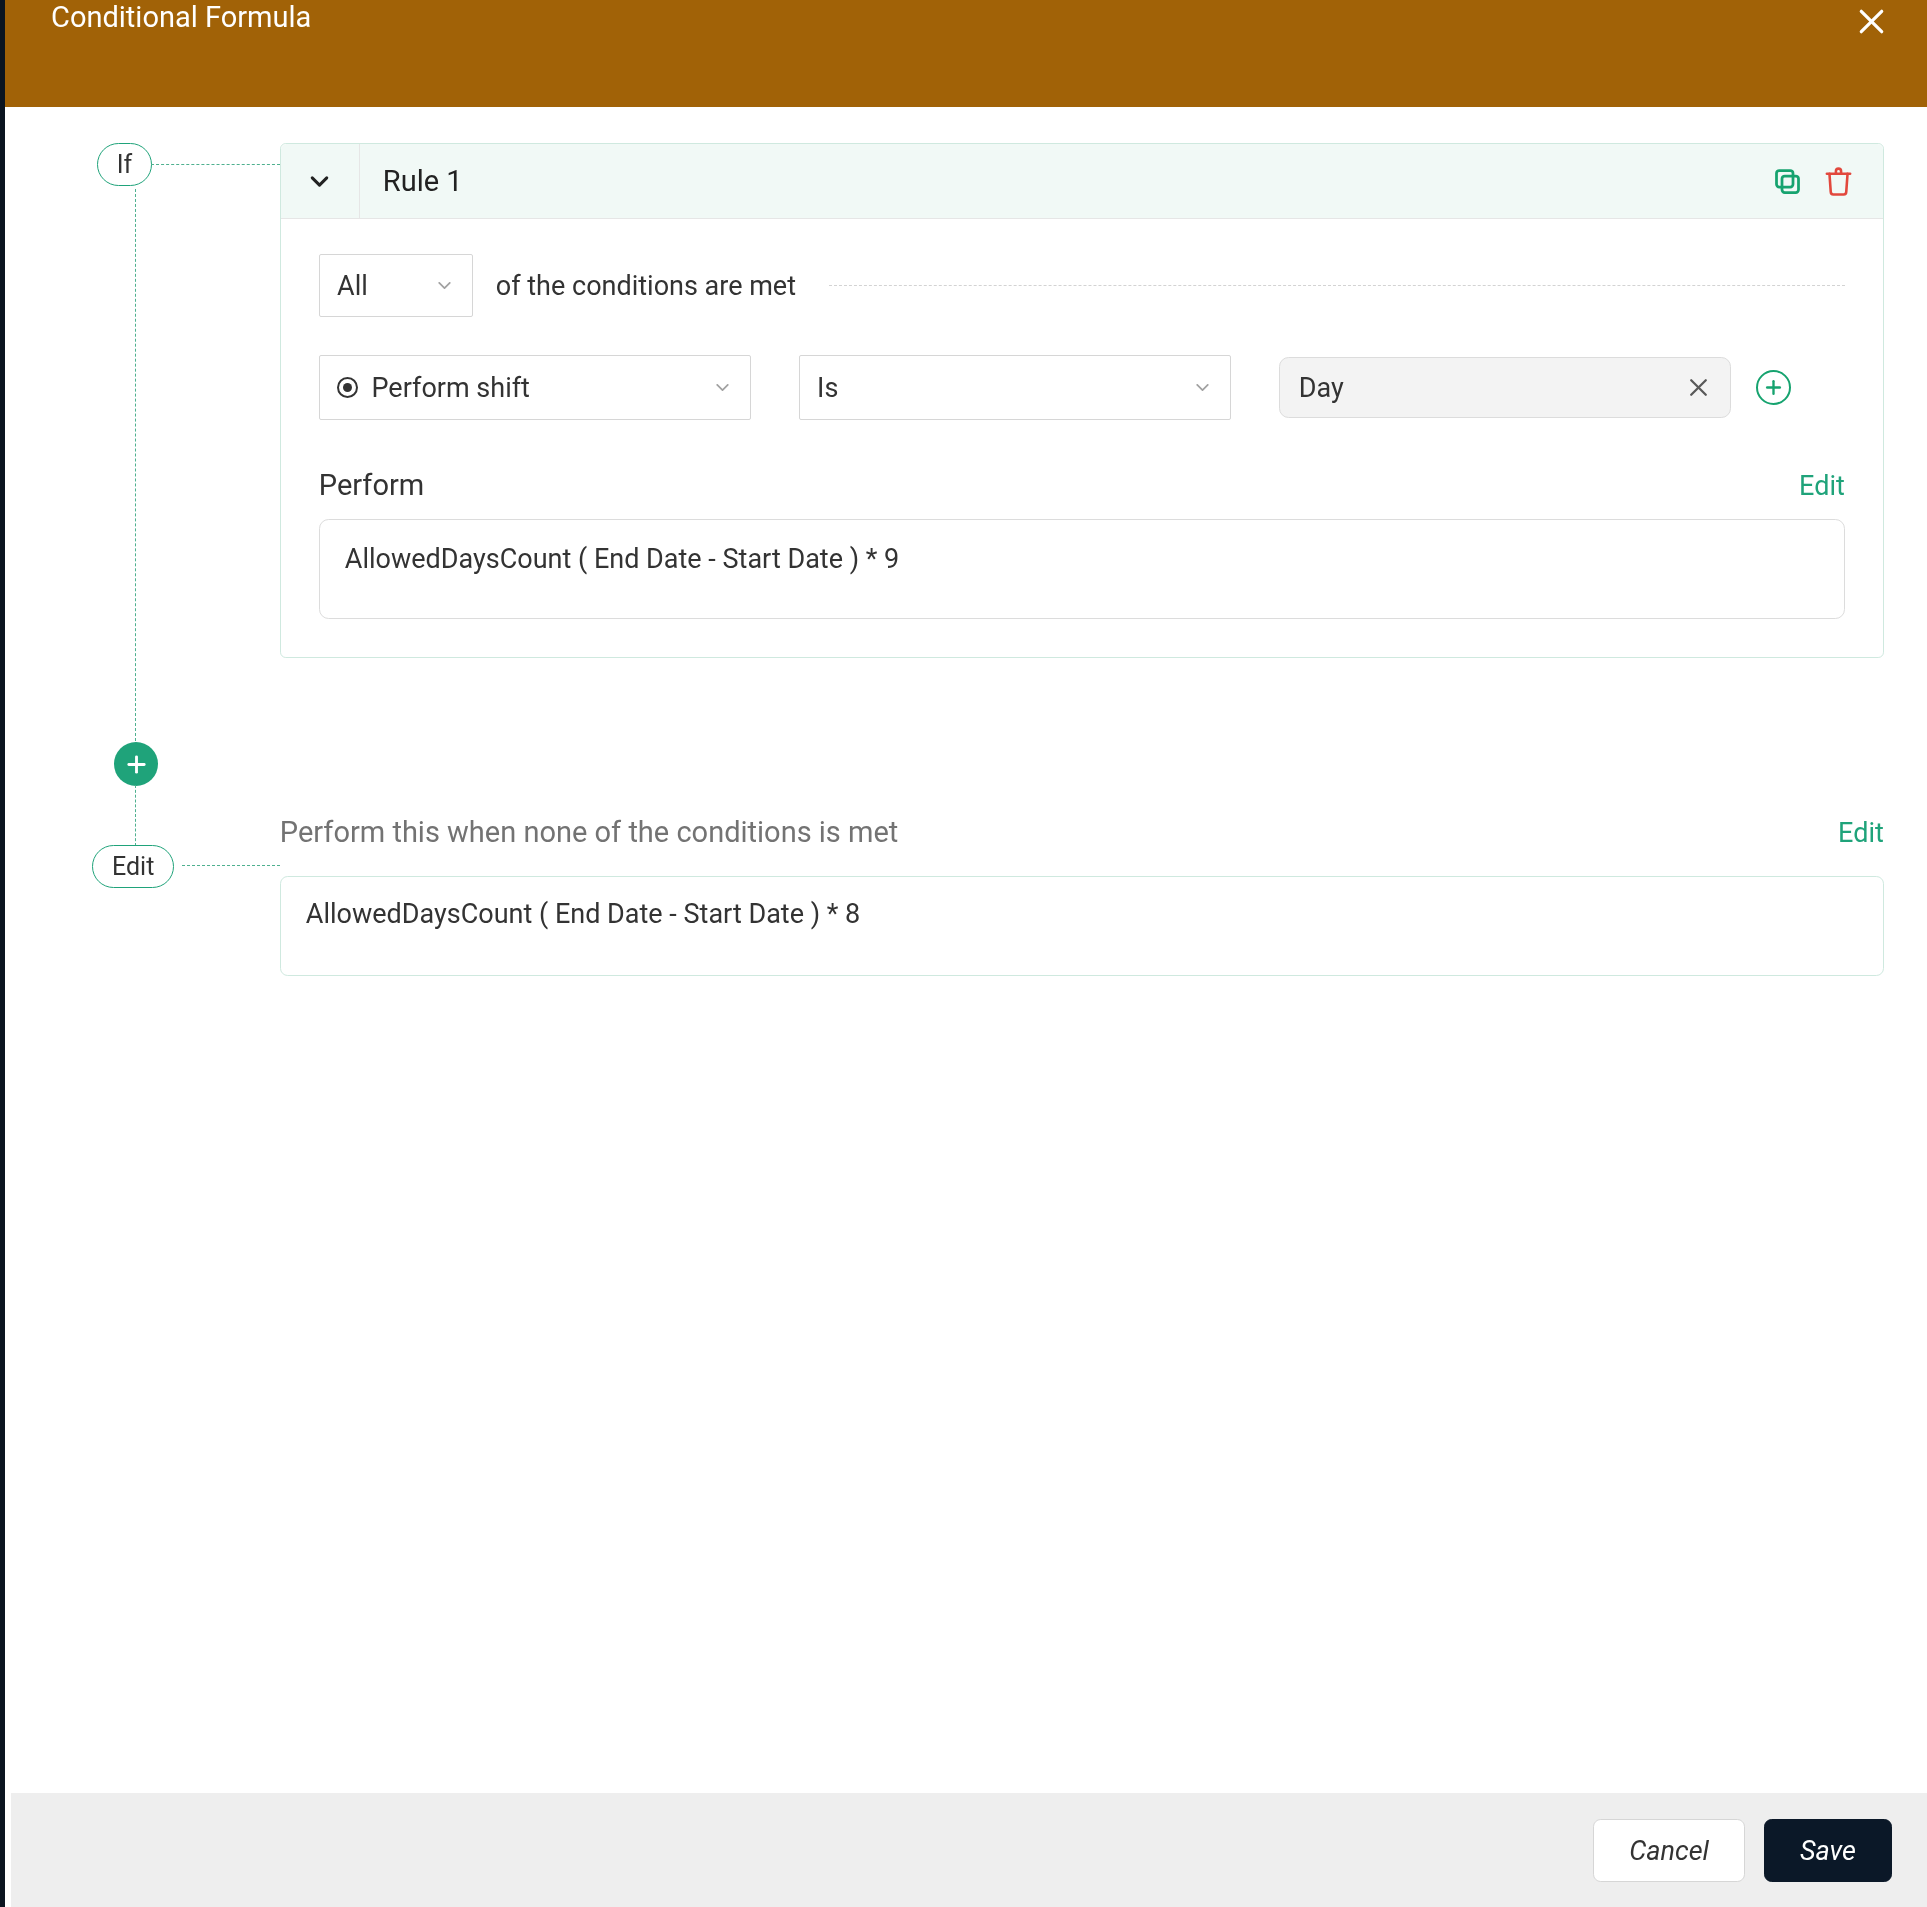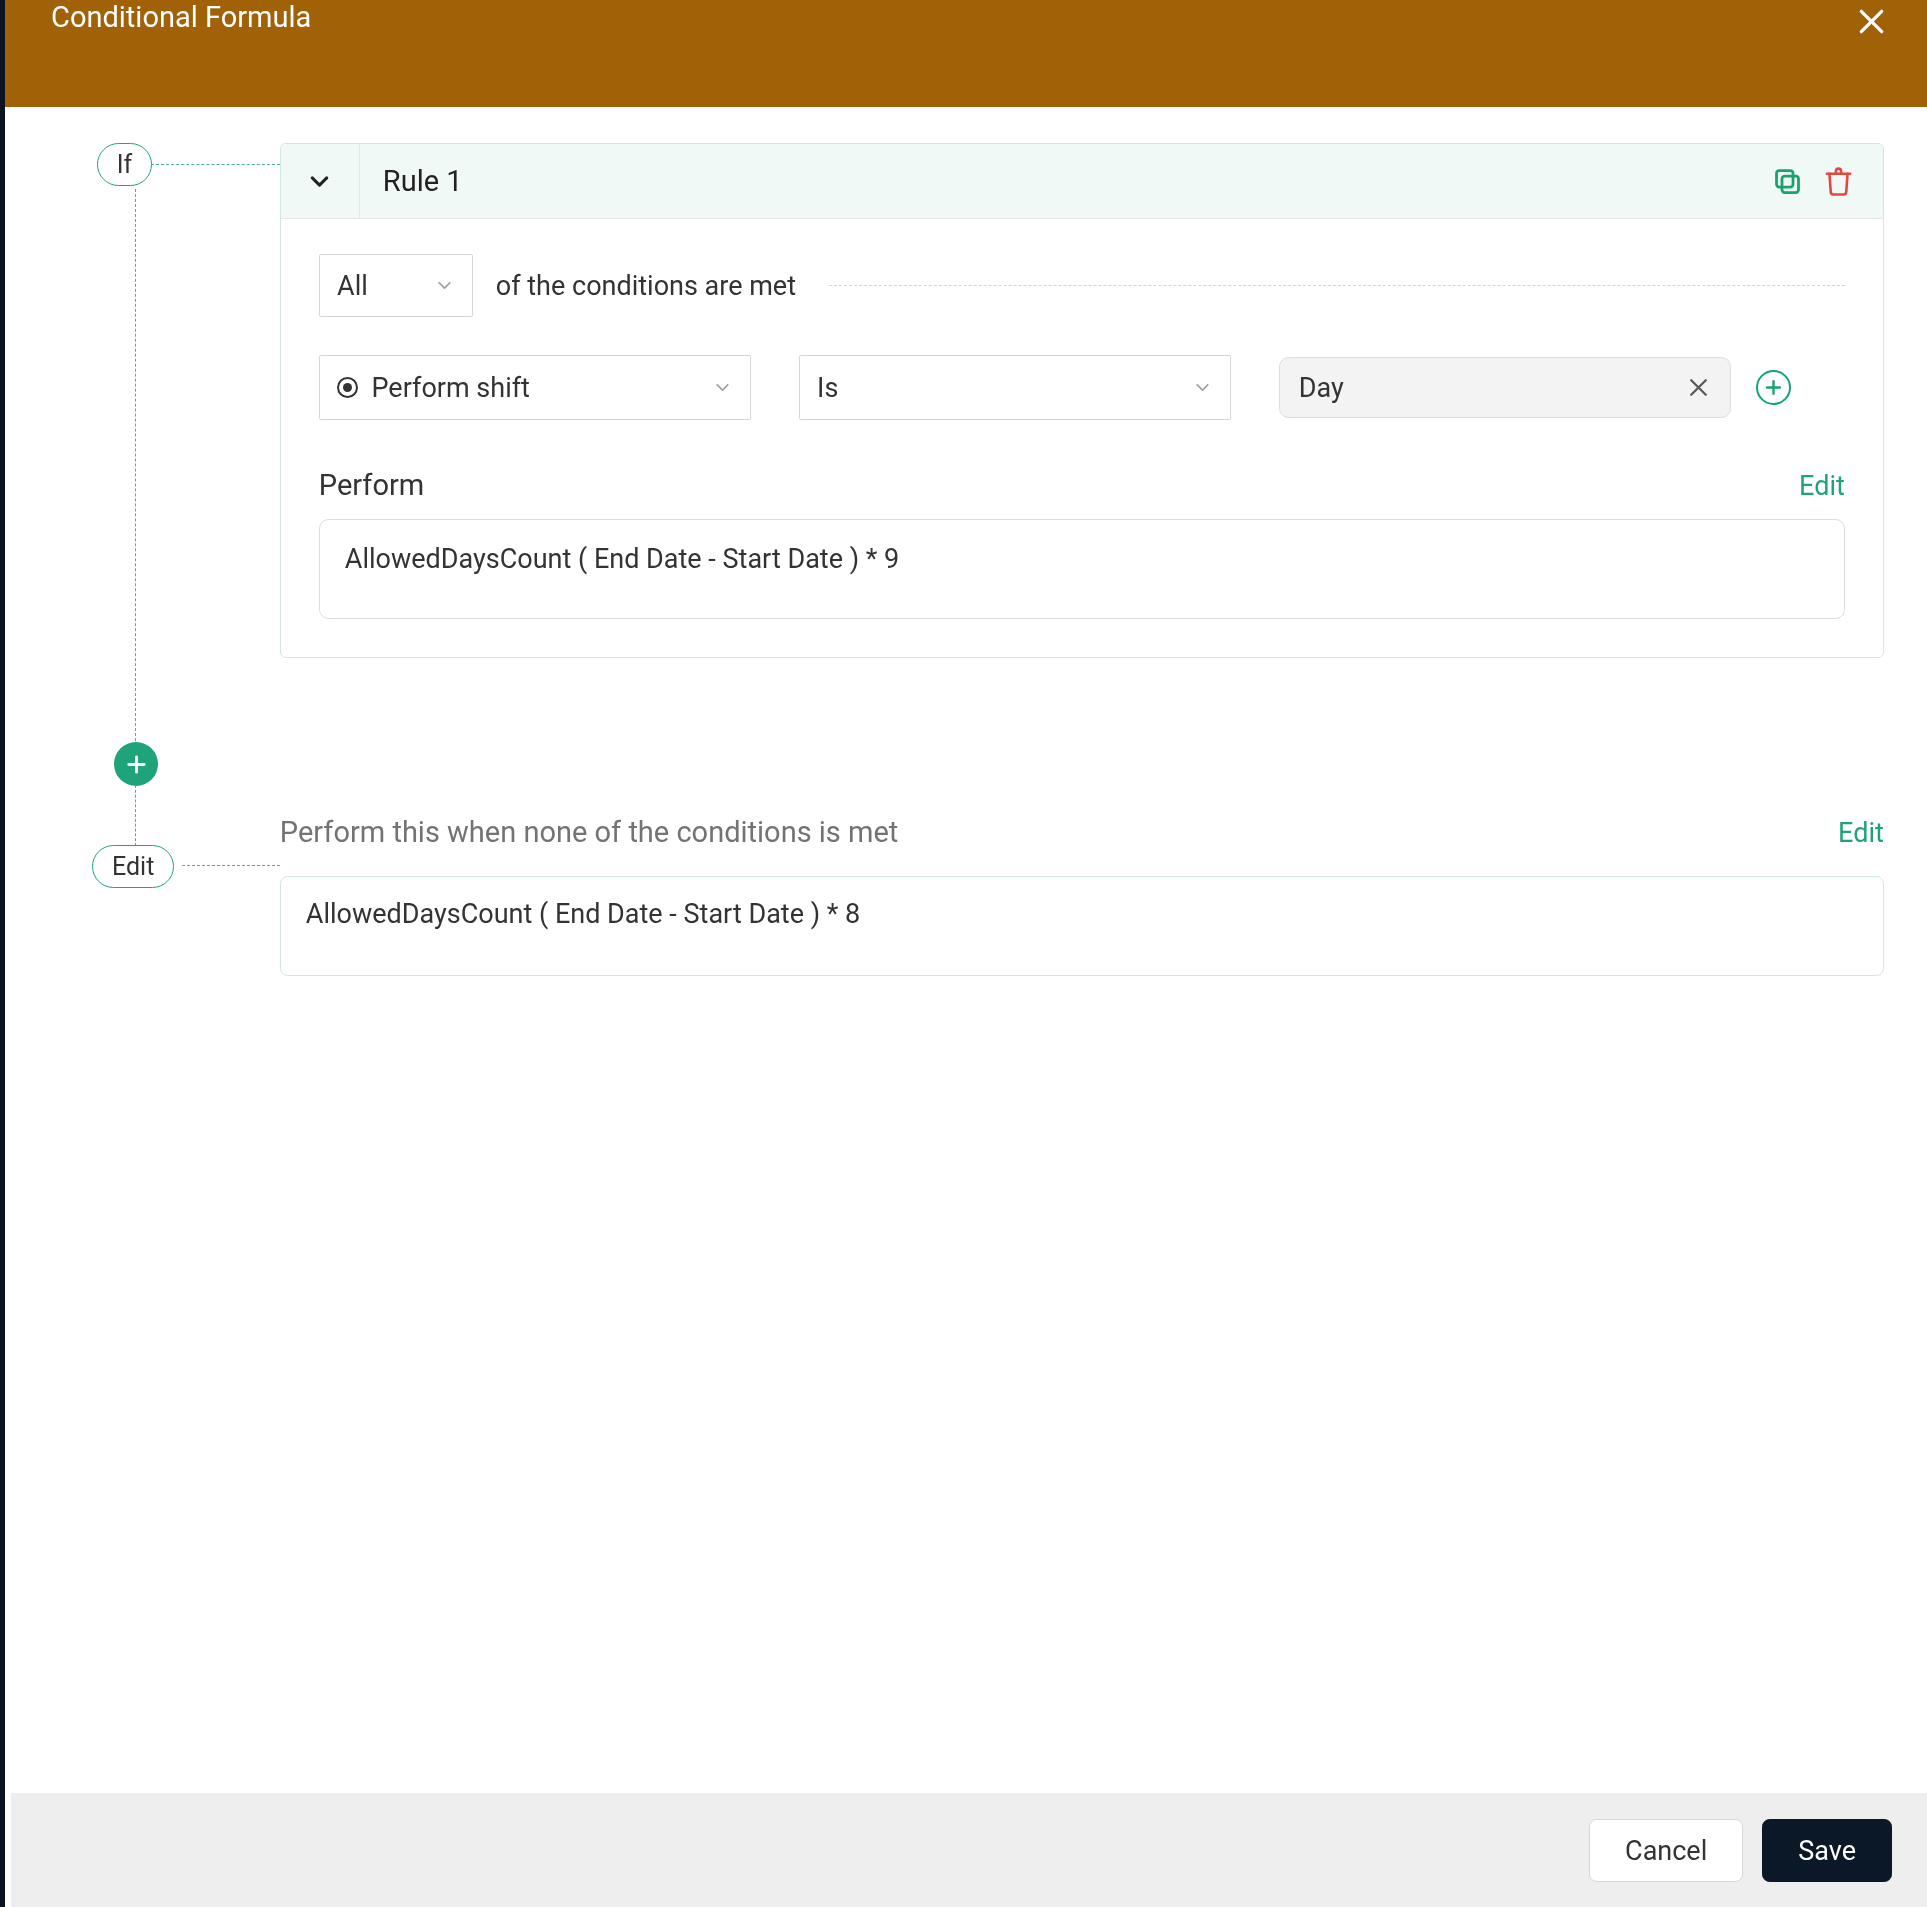--- a/index.html
+++ b/index.html
@@ -39,20 +39,21 @@
   .footer {
     position: absolute;
     bottom: 0; left: 5.8px; right: 0;
     height: 115px;
     background: #eeeeee;
     display: flex;
     align-items: center;
     justify-content: flex-end;
     gap: 19px;
     padding-right: 35px;
+    font-style: italic;
   }
   .btn {
     height: 63px;
     padding: 0 35px;
     border-radius: 7.7px;
     font-size: 27px;
     cursor: pointer;
     display:flex; align-items:center; justify-content:center;
   }
   .btn-secondary { background:#fff; color:#333; border:1.9px solid #d6d6d6; }

